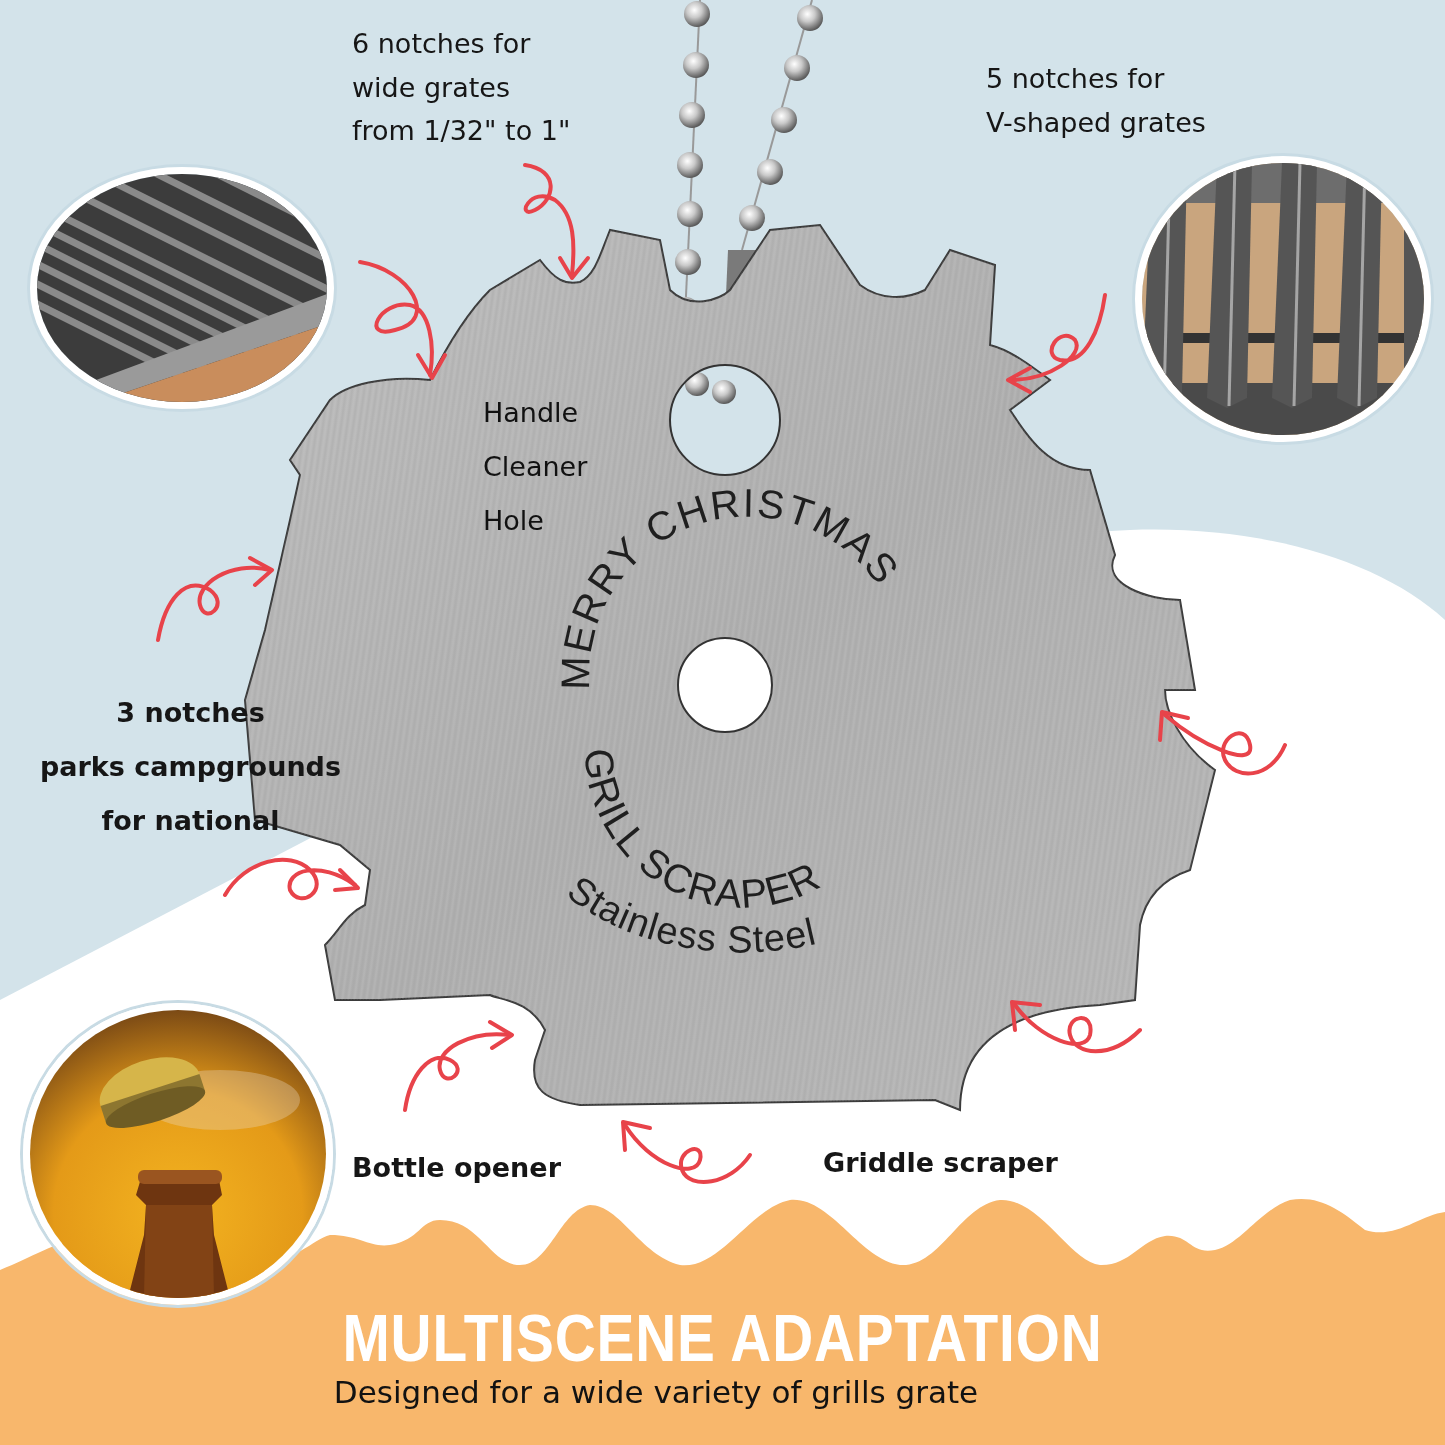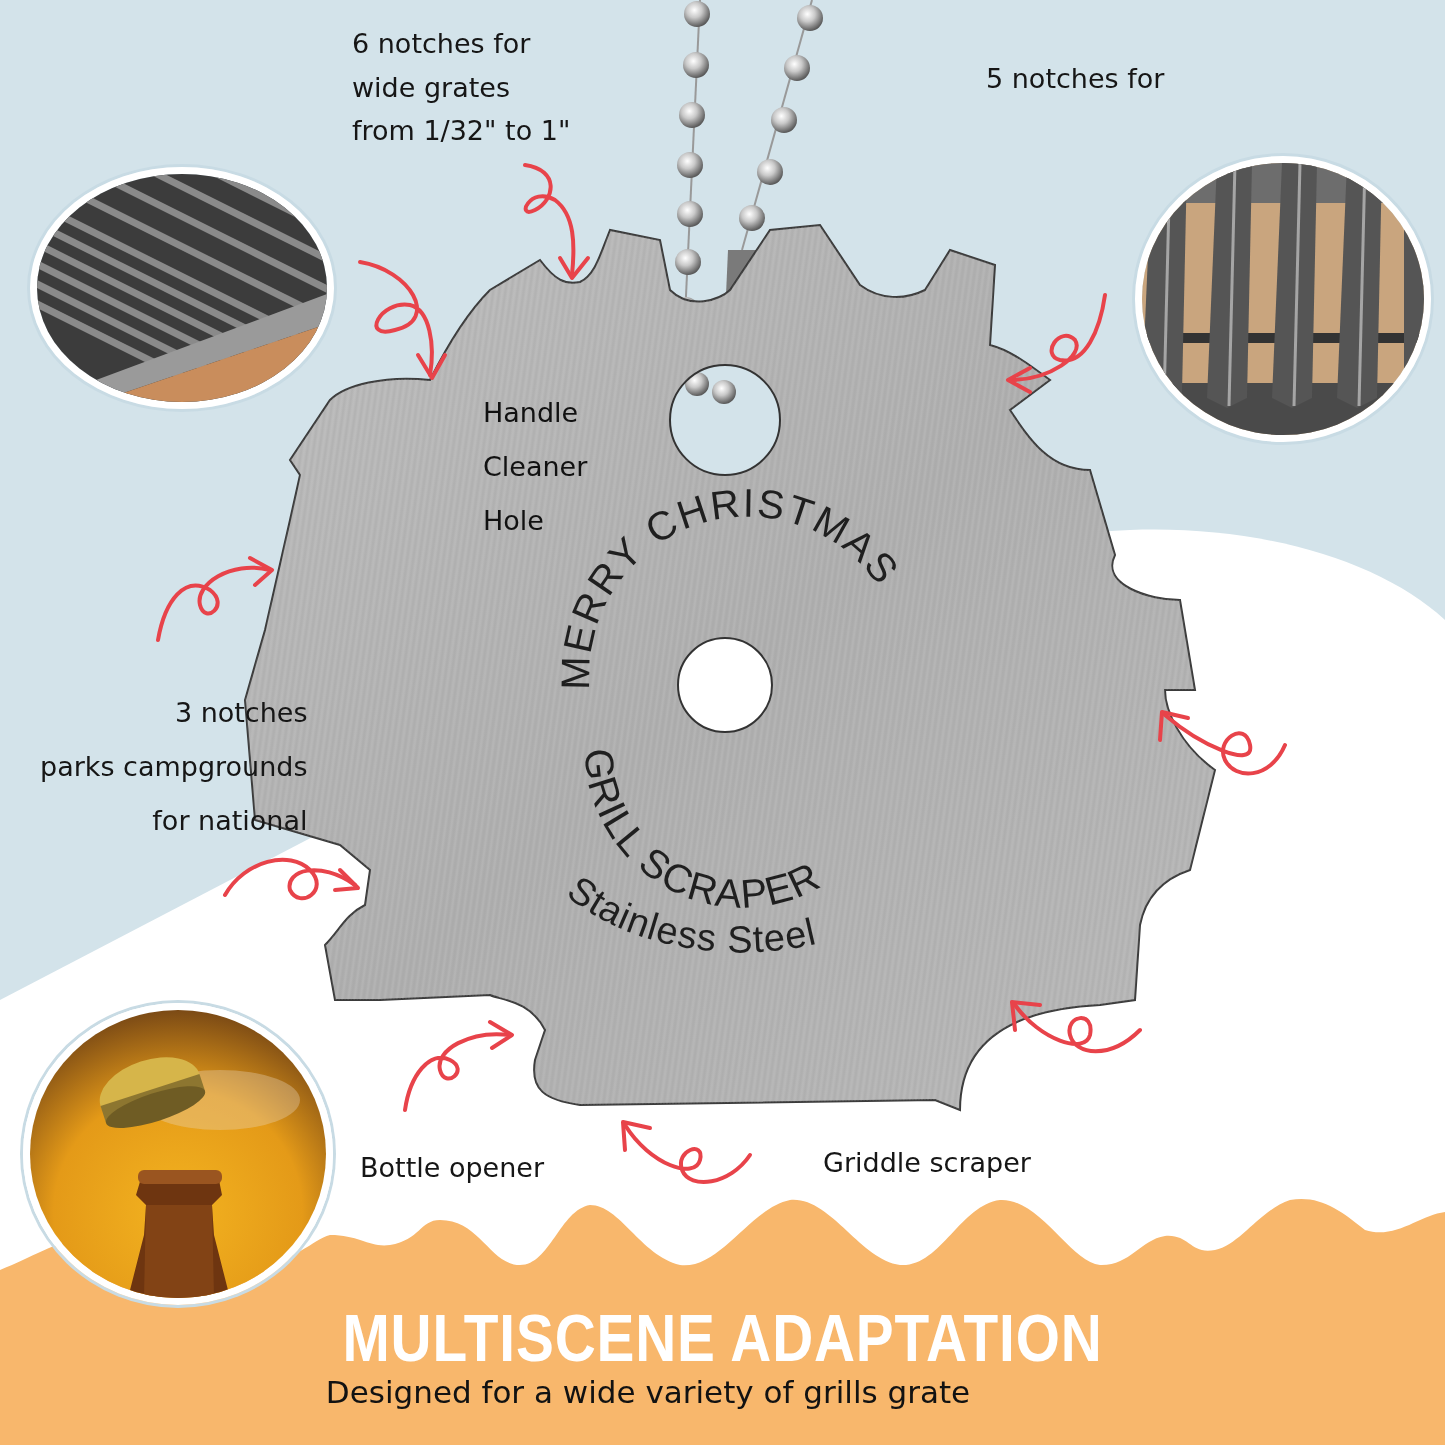--- a/index.html
+++ b/index.html
@@ -1,22 +1,22 @@
 <!DOCTYPE html>
 <html><head>
 <meta charset="utf-8">
 <style>
   html, body { margin:0; padding:0; }
   body { width:1445px; height:1445px; overflow:hidden; position:relative; background:#d3e3ea; font-family:"DejaVu Sans", sans-serif; }
   .layer { position:absolute; left:0; top:0; width:1445px; height:1445px; }
   .label { position:absolute; color:#161616; font-family:"DejaVu Sans", sans-serif; font-size:27px; line-height:1.62; text-align:left; white-space:nowrap; }
-  .label.left { text-align:right; }
+  .label.left { text-align:center;font-weight:bold; }
   .on-steel { position:absolute; color:#111; font-size:27px; line-height:54px; white-space:nowrap; }
   .footer-title { position:absolute; left:0; width:1445px; top:1300px; text-align:center; color:#fff; font-family:"Liberation Sans", sans-serif; font-weight:bold; font-size:66px; letter-spacing:1px; transform:scaleX(0.86); transform-origin:center; }
-  .footer-sub { position:absolute; left:0; width:1296px; top:1374px; text-align:center; color:#121212; font-family:"DejaVu Sans", sans-serif; font-size:31px; }
+  .footer-sub { position:absolute; left:0; width:1296px; top:1374px; text-align:center; color:#121212; font-family:"DejaVu Sans", sans-serif; font-size:31px;padding-left:8px; }
   .circle { position:absolute; border-radius:50%; overflow:hidden; border:7px solid #fff; box-shadow:0 0 0 3px #c8dbe4; }
 </style>
 </head>
 <body>
 
 <svg class="layer" viewBox="0 0 1445 1445">
   <path d="M0,1000 L460,760 C700,640 900,540 1130,530 C1260,525 1380,560 1445,620 L1445,1445 L0,1445 Z" fill="#ffffff"></path>
   <path fill="#f8b76c" d="M0,1270 C40,1255 70,1230 100,1245 C120,1255 120,1265 140,1250 C180,1230 200,1250 240,1262 C290,1270 310,1240 330,1235 C360,1235 370,1248 390,1245 C420,1240 420,1220 440,1220 C480,1220 490,1265 520,1265 C550,1265 560,1210 590,1205 C620,1205 640,1255 680,1265 C720,1270 750,1208 790,1200 C830,1196 860,1260 900,1265 C940,1268 960,1205 1000,1200 C1040,1198 1070,1262 1100,1265 C1130,1266 1140,1240 1165,1236 C1190,1234 1190,1255 1215,1250 C1240,1245 1260,1210 1290,1200 C1320,1195 1340,1210 1365,1230 C1395,1240 1420,1215 1445,1212 L1445,1445 L0,1445 Z"></path>
 </svg>
 
@@ -197,29 +197,30 @@
 </div>
 
 <div class="label" style="left:352px;top:22px;width:236px;">
   <div>6 notches for</div>
   <div>wide grates</div>
   <div>from 1/32" to 1"</div>
 </div>
 
 <div class="label" style="left:986px;top:57px;width:260px;">
   <div>5 notches for</div>
+  <div>V-shaped grates</div>
 </div>
 
 <div class="label left" style="left:40px;top:686px;line-height:54px;">
   <div>3 notches</div>
   <div>parks campgrounds</div>
   <div>for national</div>
 </div>
 
-<div class="label left" style="left:360px;top:1146px;">Bottle opener</div>
+<div class="label left" style="left:352px;top:1146px;">Bottle opener</div>
 <div class="label left" style="left:775px;top:1141px;margin-left:48px;">Griddle scraper</div>
 
 <div class="on-steel" style="left:455px;top:386px;margin-left:28px;">
   <div>Handle</div>
   <div>Cleaner</div>
   <div>Hole</div>
 </div>
 
 <div class="footer-title">MULTISCENE ADAPTATION</div>
 <div class="footer-sub">Designed for a wide variety of grills grate</div>

